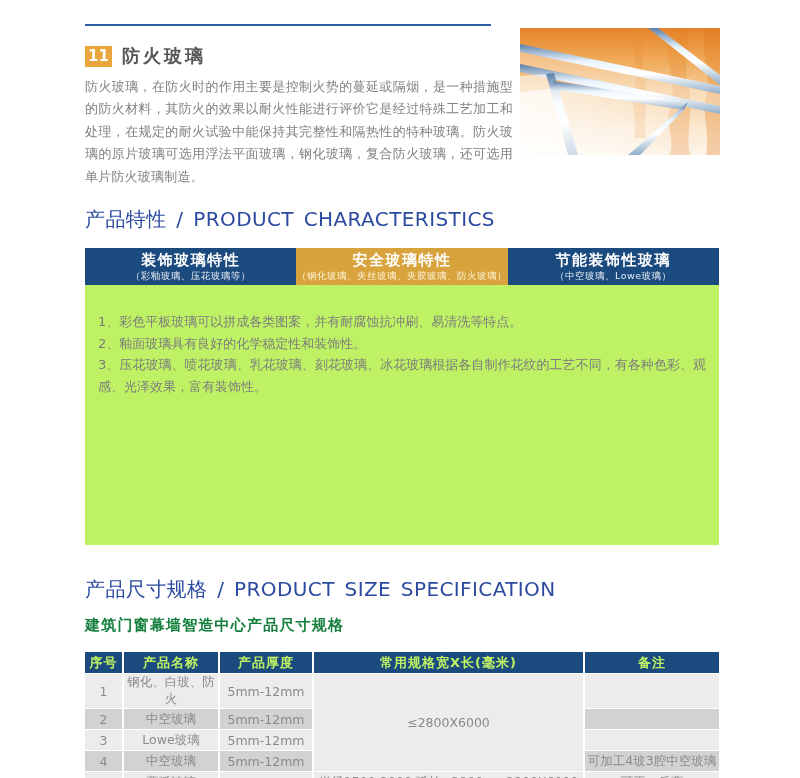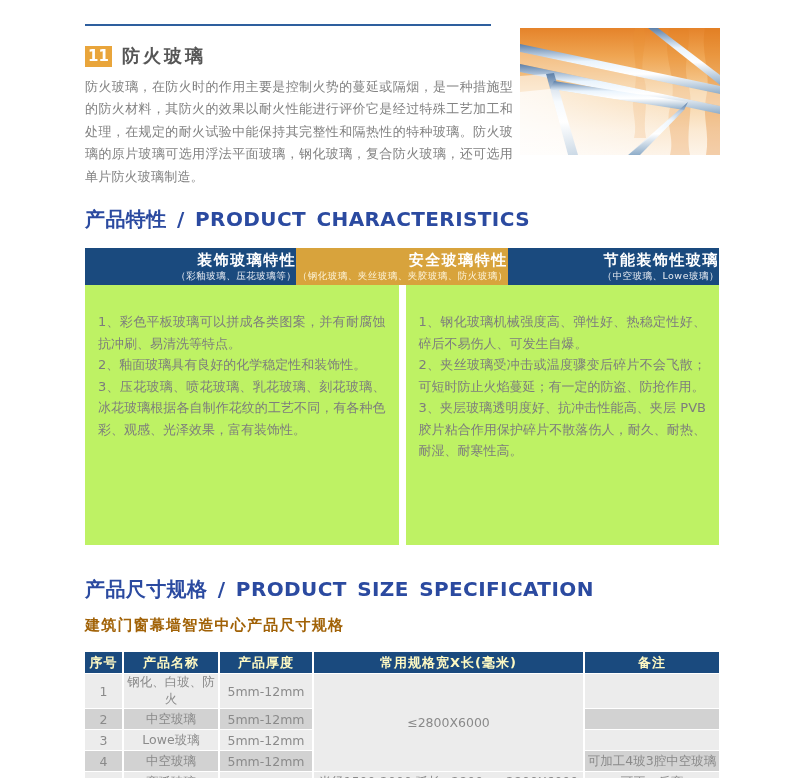--- a/index.html
+++ b/index.html
@@ -8,40 +8,40 @@
     font-family:"DejaVu Sans","Liberation Sans",sans-serif;
   }
   .top-rule{position:absolute;left:85px;top:24px;width:406px;height:2px;background:#2e5f9e;}
   .hero-photo{position:absolute;left:520px;top:28px;width:200px;height:127px;overflow:hidden;}
   .section-head{position:absolute;left:85px;top:44px;display:flex;align-items:center;gap:10px;}
   .badge{display:inline-block;width:27px;height:21px;line-height:21px;text-align:center;
     background:#e9a53b;color:#fff;font-size:15px;font-weight:bold;}
   .section-title{font-size:18px;font-weight:bold;color:#565656;letter-spacing:3px;}
   .intro{position:absolute;left:85px;top:76px;width:428px;margin:0;font-size:13px;
     line-height:22.4px;color:#828282;text-align:justify;letter-spacing:0.2px;}
-  .blue-heading{position:absolute;left:85px;margin:0;font-size:20px;font-weight:bold;
+  .blue-heading{position:absolute;left:85px;margin:0;font-size:20px;font-weight:normal;
     color:#2b4aa0;letter-spacing:0.4px;word-spacing:3px;}
   .h1pos{top:206px;}
   .h2pos{top:576px;}
   .bands{position:absolute;left:85px;top:248px;width:634px;height:37px;display:flex;}
-  .band{flex:1;text-align:right;color:#fff;padding-top:3px;box-sizing:border-box;}
+  .band{flex:1;text-align:center;color:#fff;padding-top:3px;box-sizing:border-box;}
   .band-blue{background:#1a4a7e;}
   .band-gold{background:#d8a33c;}
   .band-title{font-size:15px;font-weight:bold;letter-spacing:1.5px;line-height:19px;}
   .band-sub{font-size:9.5px;letter-spacing:0.5px;color:#e8ecf2;}
   .band-gold .band-sub{color:#fdf3d8;}
   .cols{position:absolute;left:85px;top:285px;width:634px;height:260px;display:flex;gap:7px;}
   .col{flex:1;background:#bef264;box-sizing:border-box;padding:26px 13px 0;
     font-size:13px;line-height:21.5px;color:#7d7d7d;text-align:justify;}
   .col p{margin:0;}
   .subheading{position:absolute;left:85px;top:616px;font-size:15px;font-weight:600;
-    color:#a16207;letter-spacing:1.2px;}
+    color:#15803d;letter-spacing:1.2px;}
   .size-table{position:absolute;left:85px;top:652px;width:634px;border-collapse:collapse;
     table-layout:fixed;font-size:12.5px;color:#8a8a8a;text-align:center;}
-  .size-table th{background:#1a4a7e;color:#fef9c3;font-size:13px;font-weight:bold;
+  .size-table th{background:#1a4a7e;color:#bef264;font-size:13px;font-weight:bold;
     height:21px;padding:0;letter-spacing:1px;}
   .size-table td{height:20px;padding:0;}
   .size-table th,.size-table td{border-right:2px solid #fff;border-bottom:1px solid #fff;}
   .size-table th:last-child,.size-table td:last-child{border-right:none;}
   .size-table tr.odd td{background:#ececec;}
   .size-table tr.even td{background:#d2d2d2;}
   .size-table td.merged{background:#e9e9e9;}
   .c0{width:38px;}.c1{width:96px;}.c2{width:94px;}.c3{width:271px;}.c4{width:135px;}
 </style>
 </head>
@@ -111,25 +111,20 @@
       <div class="band-sub">（中空玻璃、Lowe玻璃）</div>
     </div>
   </div>
 
   <div class="cols">
     <div class="col">
       <p>1、彩色平板玻璃可以拼成各类图案，并有耐腐蚀抗冲刷、易清洗等特点。</p>
       <p>2、釉面玻璃具有良好的化学稳定性和装饰性。</p>
       <p>3、压花玻璃、喷花玻璃、乳花玻璃、刻花玻璃、冰花玻璃根据各自制作花纹的工艺不同，有各种色彩、观感、光泽效果，富有装饰性。</p>
     </div>
-    <div class="col">
-      <p>1、钢化玻璃机械强度高、弹性好、热稳定性好、碎后不易伤人、可发生自爆。</p>
-      <p>2、夹丝玻璃受冲击或温度骤变后碎片不会飞散；可短时防止火焰蔓延；有一定的防盗、防抢作用。</p>
-      <p>3、夹层玻璃透明度好、抗冲击性能高、夹层 PVB 胶片粘合作用保护碎片不散落伤人，耐久、耐热、耐湿、耐寒性高。</p>
-    </div>
   </div>
 
   <h2 class="blue-heading h2pos">产品尺寸规格 / PRODUCT SIZE SPECIFICATION</h2>
   <div class="subheading">建筑门窗幕墙智造中心产品尺寸规格</div>
 
   <table class="size-table">
     <colgroup>
         <col class="c0">
         <col class="c1">
         <col class="c2">

